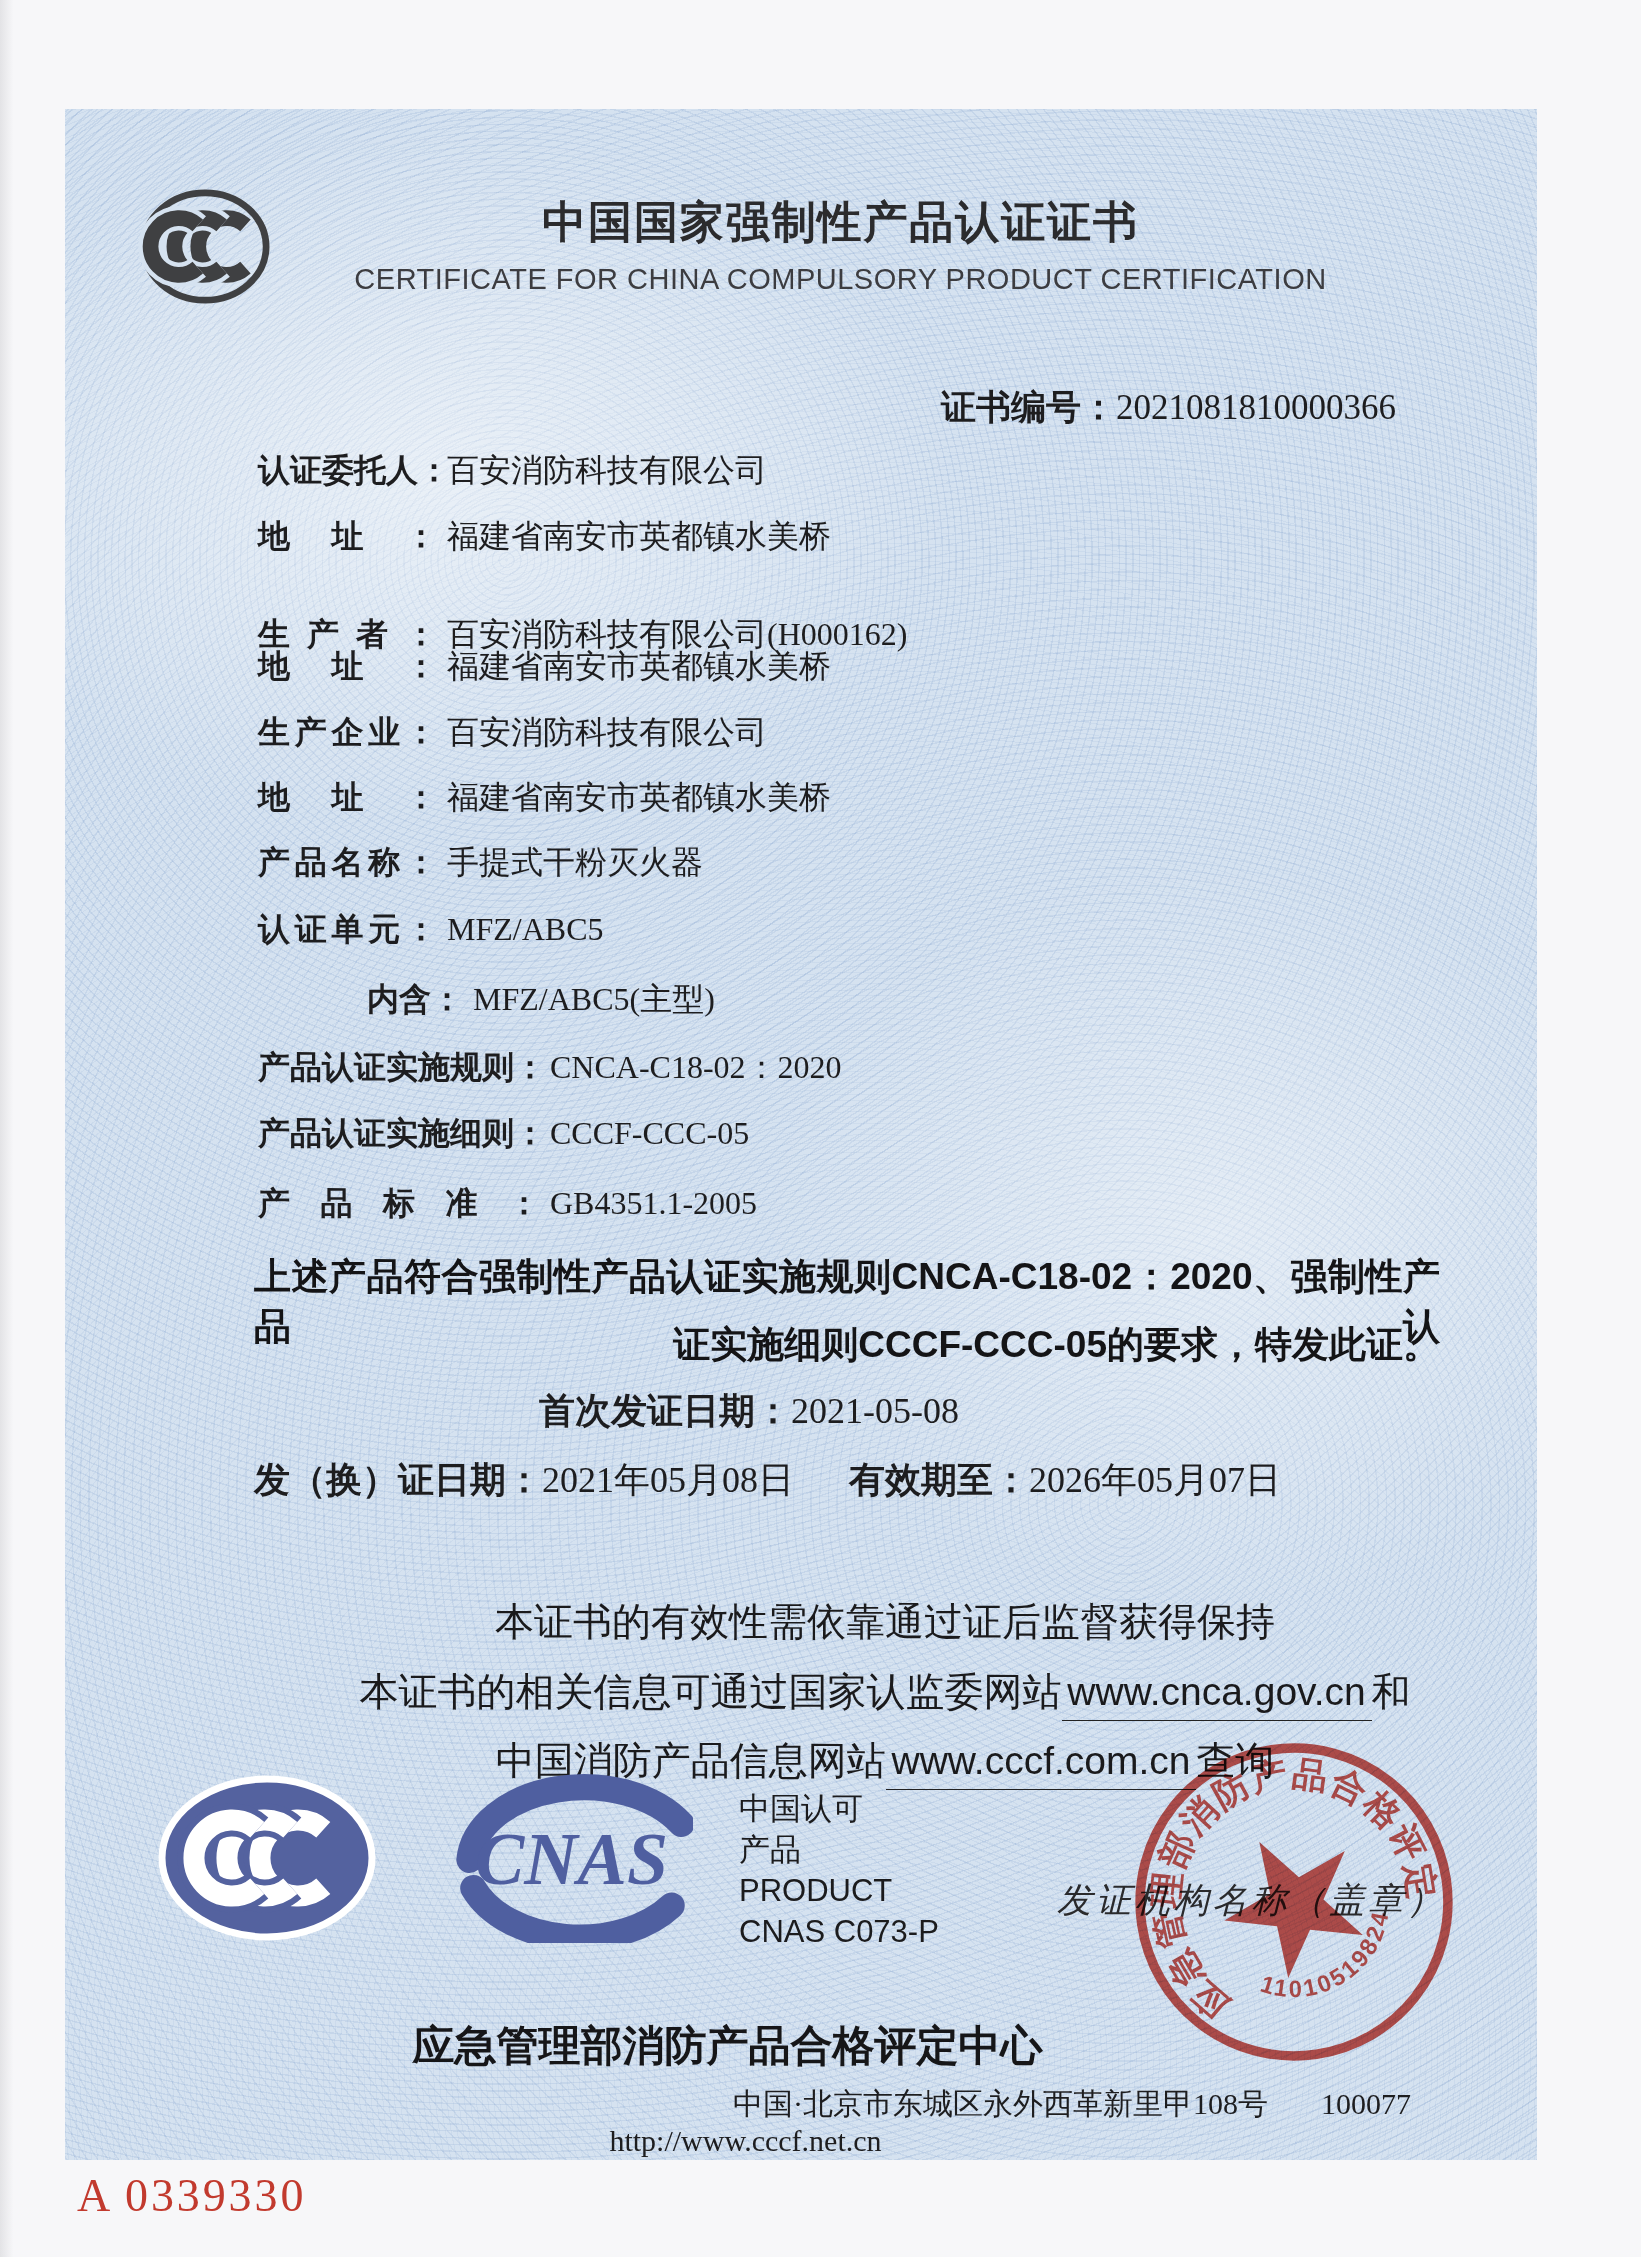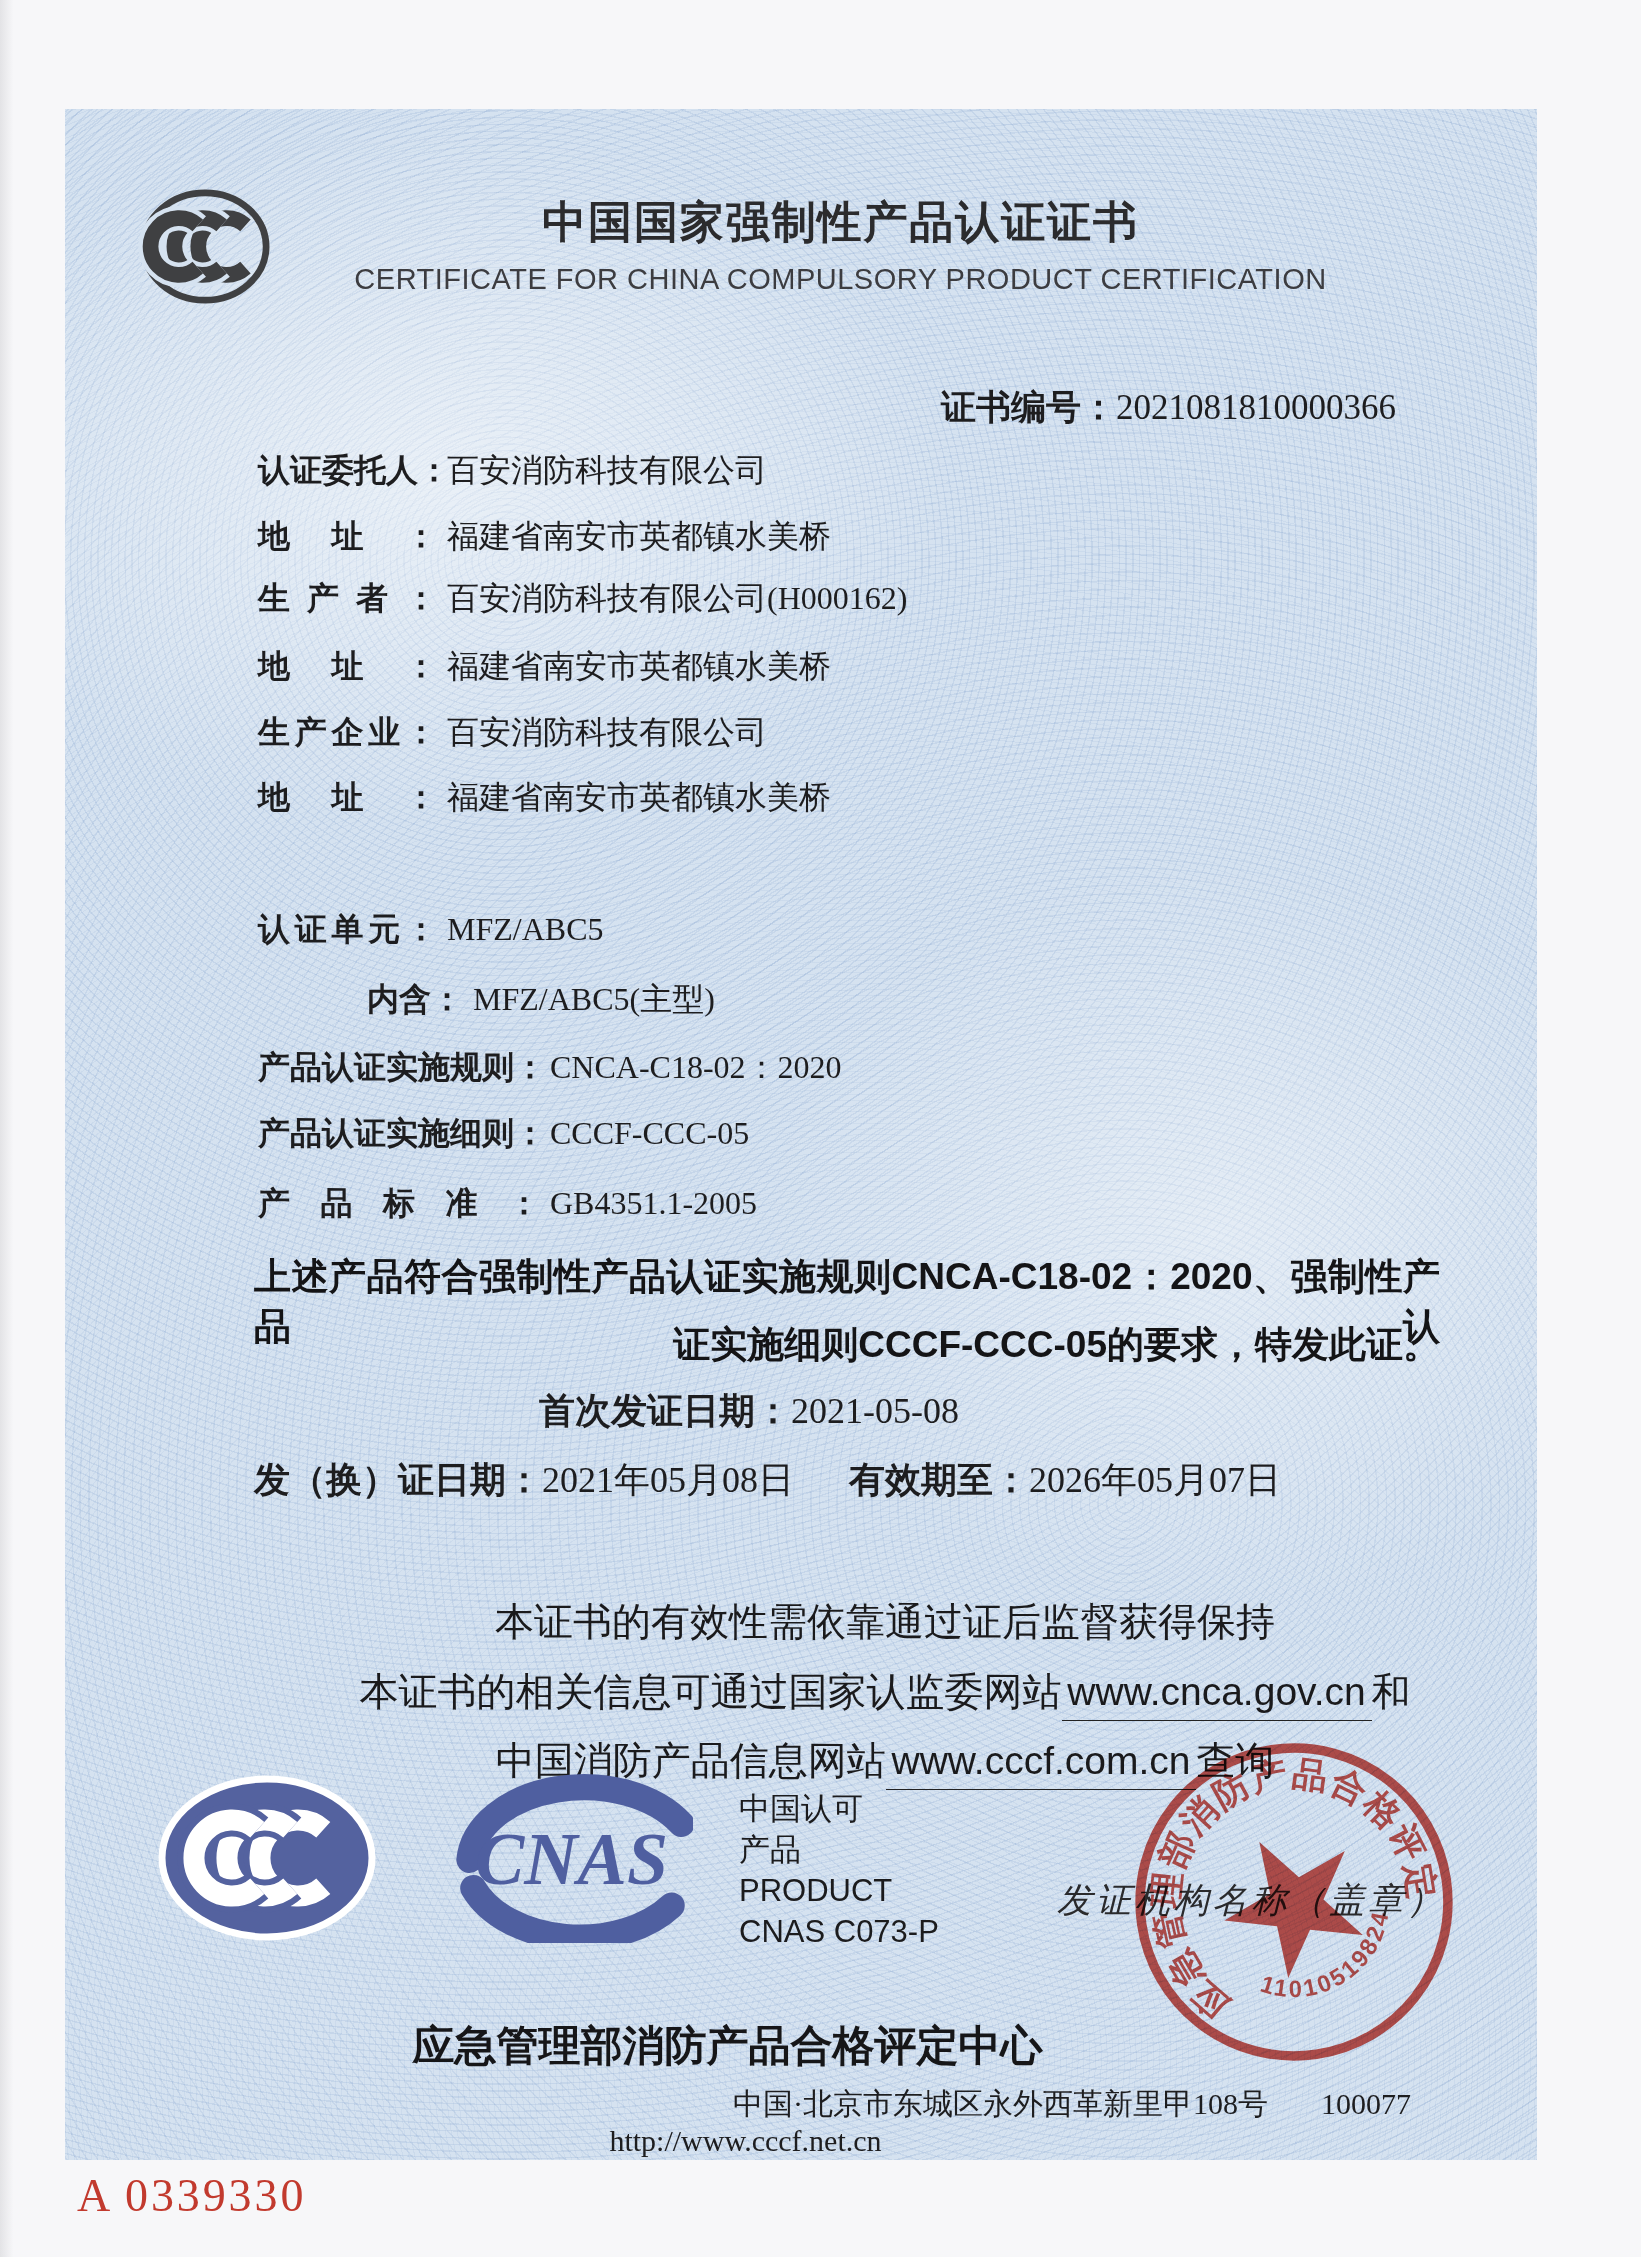--- a/index.html
+++ b/index.html
@@ -92,35 +92,39 @@
   </div>
 
   <div class="row" style="top:452px">
     <span class="lab w1">认证委托人：</span>
       <span class="val">百安消防科技有限公司</span>
   </div>
   <div class="row" style="top:518px">
     <span class="lab w1">地址：</span>
       <span class="val">福建省南安市英都镇水美桥</span>
   </div>
-  <div class="row" style="top:580px">
+  <div class="row" style="top:616px">
     <span class="lab w1">生产者：</span>
       <span class="val">百安消防科技有限公司(H000162)</span>
   </div>
   <div class="row" style="top:648px">
     <span class="lab w1">地址：</span>
       <span class="val">福建省南安市英都镇水美桥</span>
   </div>
   <div class="row" style="top:714px">
     <span class="lab w1">生产企业：</span>
       <span class="val">百安消防科技有限公司</span>
   </div>
   <div class="row" style="top:779px">
     <span class="lab w1">地址：</span>
       <span class="val">福建省南安市英都镇水美桥</span>
+  </div>
+  <div class="row" style="top:844px">
+    <span class="lab w1">产品名称：</span>
+      <span class="val">手提式干粉灭火器</span>
   </div>
   <div class="row" style="top:911px">
     <span class="lab w1">认证单元：</span>
       <span class="val">MFZ/ABC5</span>
   </div>
   <div class="row" style="top:981px;left:367px">
     <span class="labn">内含：</span>
       <span class="val">MFZ/ABC5(主型)</span>
   </div>
   <div class="row" style="top:1049px">

